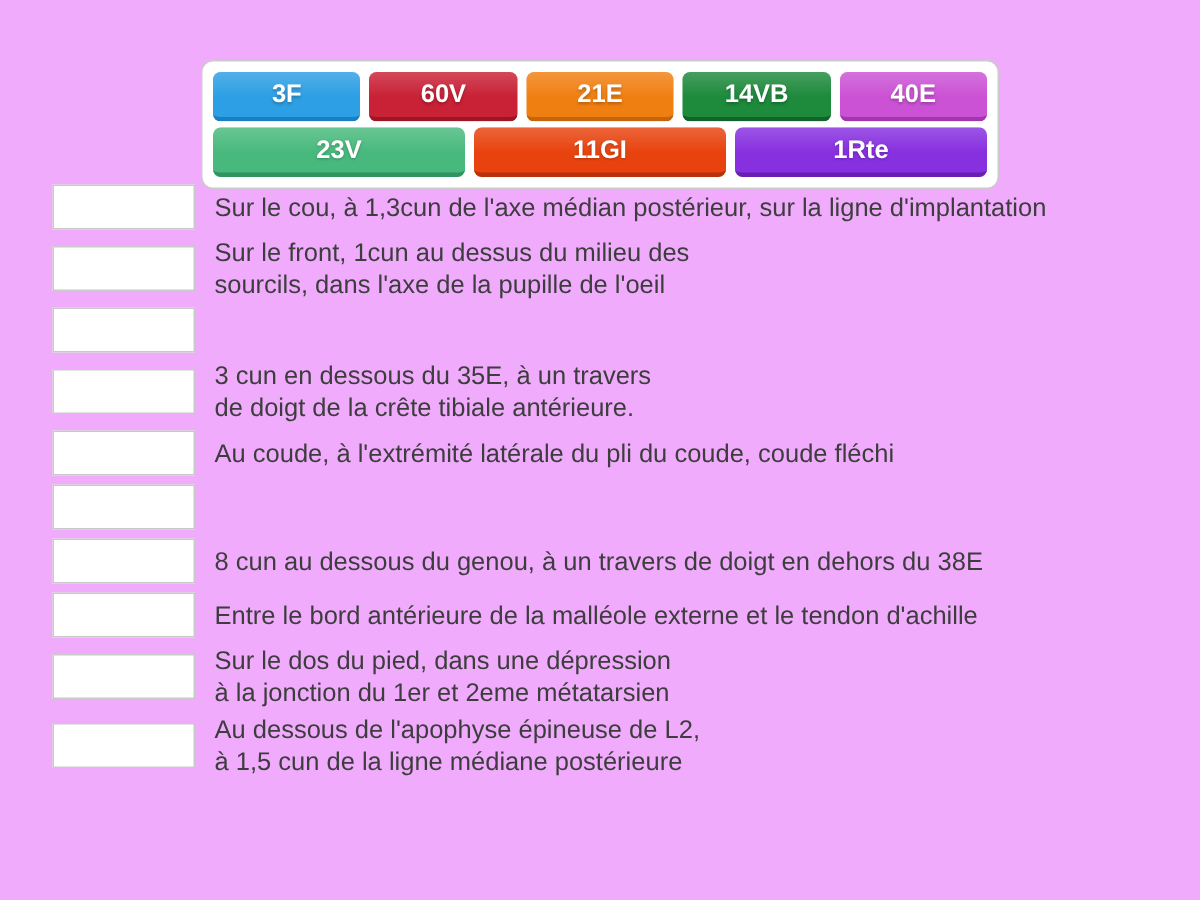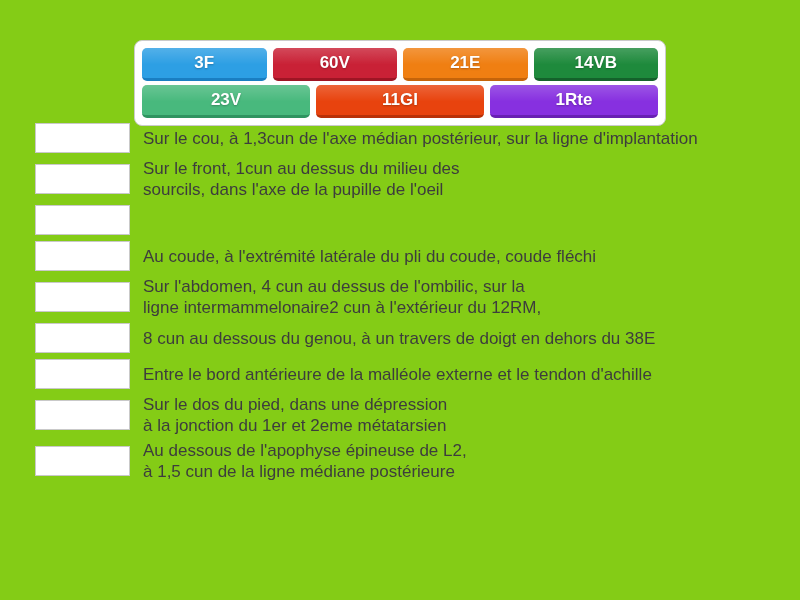--- a/index.html
+++ b/index.html
@@ -1,21 +1,21 @@
 <!DOCTYPE html>
 <html><head>
 <meta charset="utf-8">
 <style>
   * { margin: 0; padding: 0; box-sizing: border-box; }
   html, body { background: #ffffff; }
   body {
     font-family: "Liberation Sans", "DejaVu Sans", sans-serif;
     width: 800px; height: 600px; overflow: hidden;
   }
-  .stage { position: relative; width: 800px; height: 600px; background: #84cc16; }
+  .stage { position: relative; width: 800px; height: 600px; background: #f0abfc; }
 
   
   .tile-panel {
     position: absolute; left: 134px; top: 40px; width: 532px;
     background: #ffffff;
     border: 1px solid #cbcbcb;
     border-radius: 8px;
     padding: 7px;
     display: flex; flex-direction: column; gap: 4px;
   }
@@ -55,20 +55,21 @@
 <body>
 
 <div class="stage">
 
   <div class="tile-panel">
     <div class="tile-row">
       <div class="tile" style="--c: #2d9fe4; --d: #1a7ec2;">3F</div>
       <div class="tile" style="--c: #c92136; --d: #9e1524;">60V</div>
       <div class="tile" style="--c: #f07f12; --d: #c5640a;">21E</div>
       <div class="tile" style="--c: #1e8a3c; --d: #14622b;">14VB</div>
+      <div class="tile" style="--c: #cb52d5; --d: #a336ae;">40E</div>
     </div>
     <div class="tile-row">
       <div class="tile" style="--c: #48b97d; --d: #2f9460;">23V</div>
       <div class="tile" style="--c: #e8430e; --d: #b93108;">11GI</div>
       <div class="tile" style="--c: #8730e0; --d: #6820b3;">1Rte</div>
     </div>
   </div>
 
   <div class="questions">
 
@@ -84,34 +85,37 @@
       <div class="q-text">
         <span class="q-line">Sur le front, 1cun au dessus du milieu des</span>
         <span class="q-line">sourcils, dans l'axe de la pupille de l'oeil</span>
       </div>
     </div>
 
     <div class="q-row">
       <div class="drop-box"></div>
     </div>
 
+    <div class="q-row">
+      <div class="drop-box"></div>
+      <div class="q-text">
+        <span class="q-line">3 cun en dessous du 35E, à un travers</span>
+        <span class="q-line">de doigt de la crête tibiale antérieure.</span>
+      </div>
+    </div>
 
     <div class="q-row">
       <div class="drop-box"></div>
       <div class="q-text">
         <span class="q-line">Au coude, à l'extrémité latérale du pli du coude, coude fléchi</span>
       </div>
     </div>
 
     <div class="q-row">
       <div class="drop-box"></div>
-      <div class="q-text">
-        <span class="q-line">Sur l'abdomen, 4 cun au dessus de l'ombilic, sur la</span>
-        <span class="q-line">ligne intermammelonaire2 cun à l'extérieur du 12RM,</span>
-      </div>
     </div>
 
     <div class="q-row">
       <div class="drop-box"></div>
       <div class="q-text">
         <span class="q-line">8 cun au dessous du genou, à un travers de doigt en dehors du 38E</span>
       </div>
     </div>
 
     <div class="q-row">

